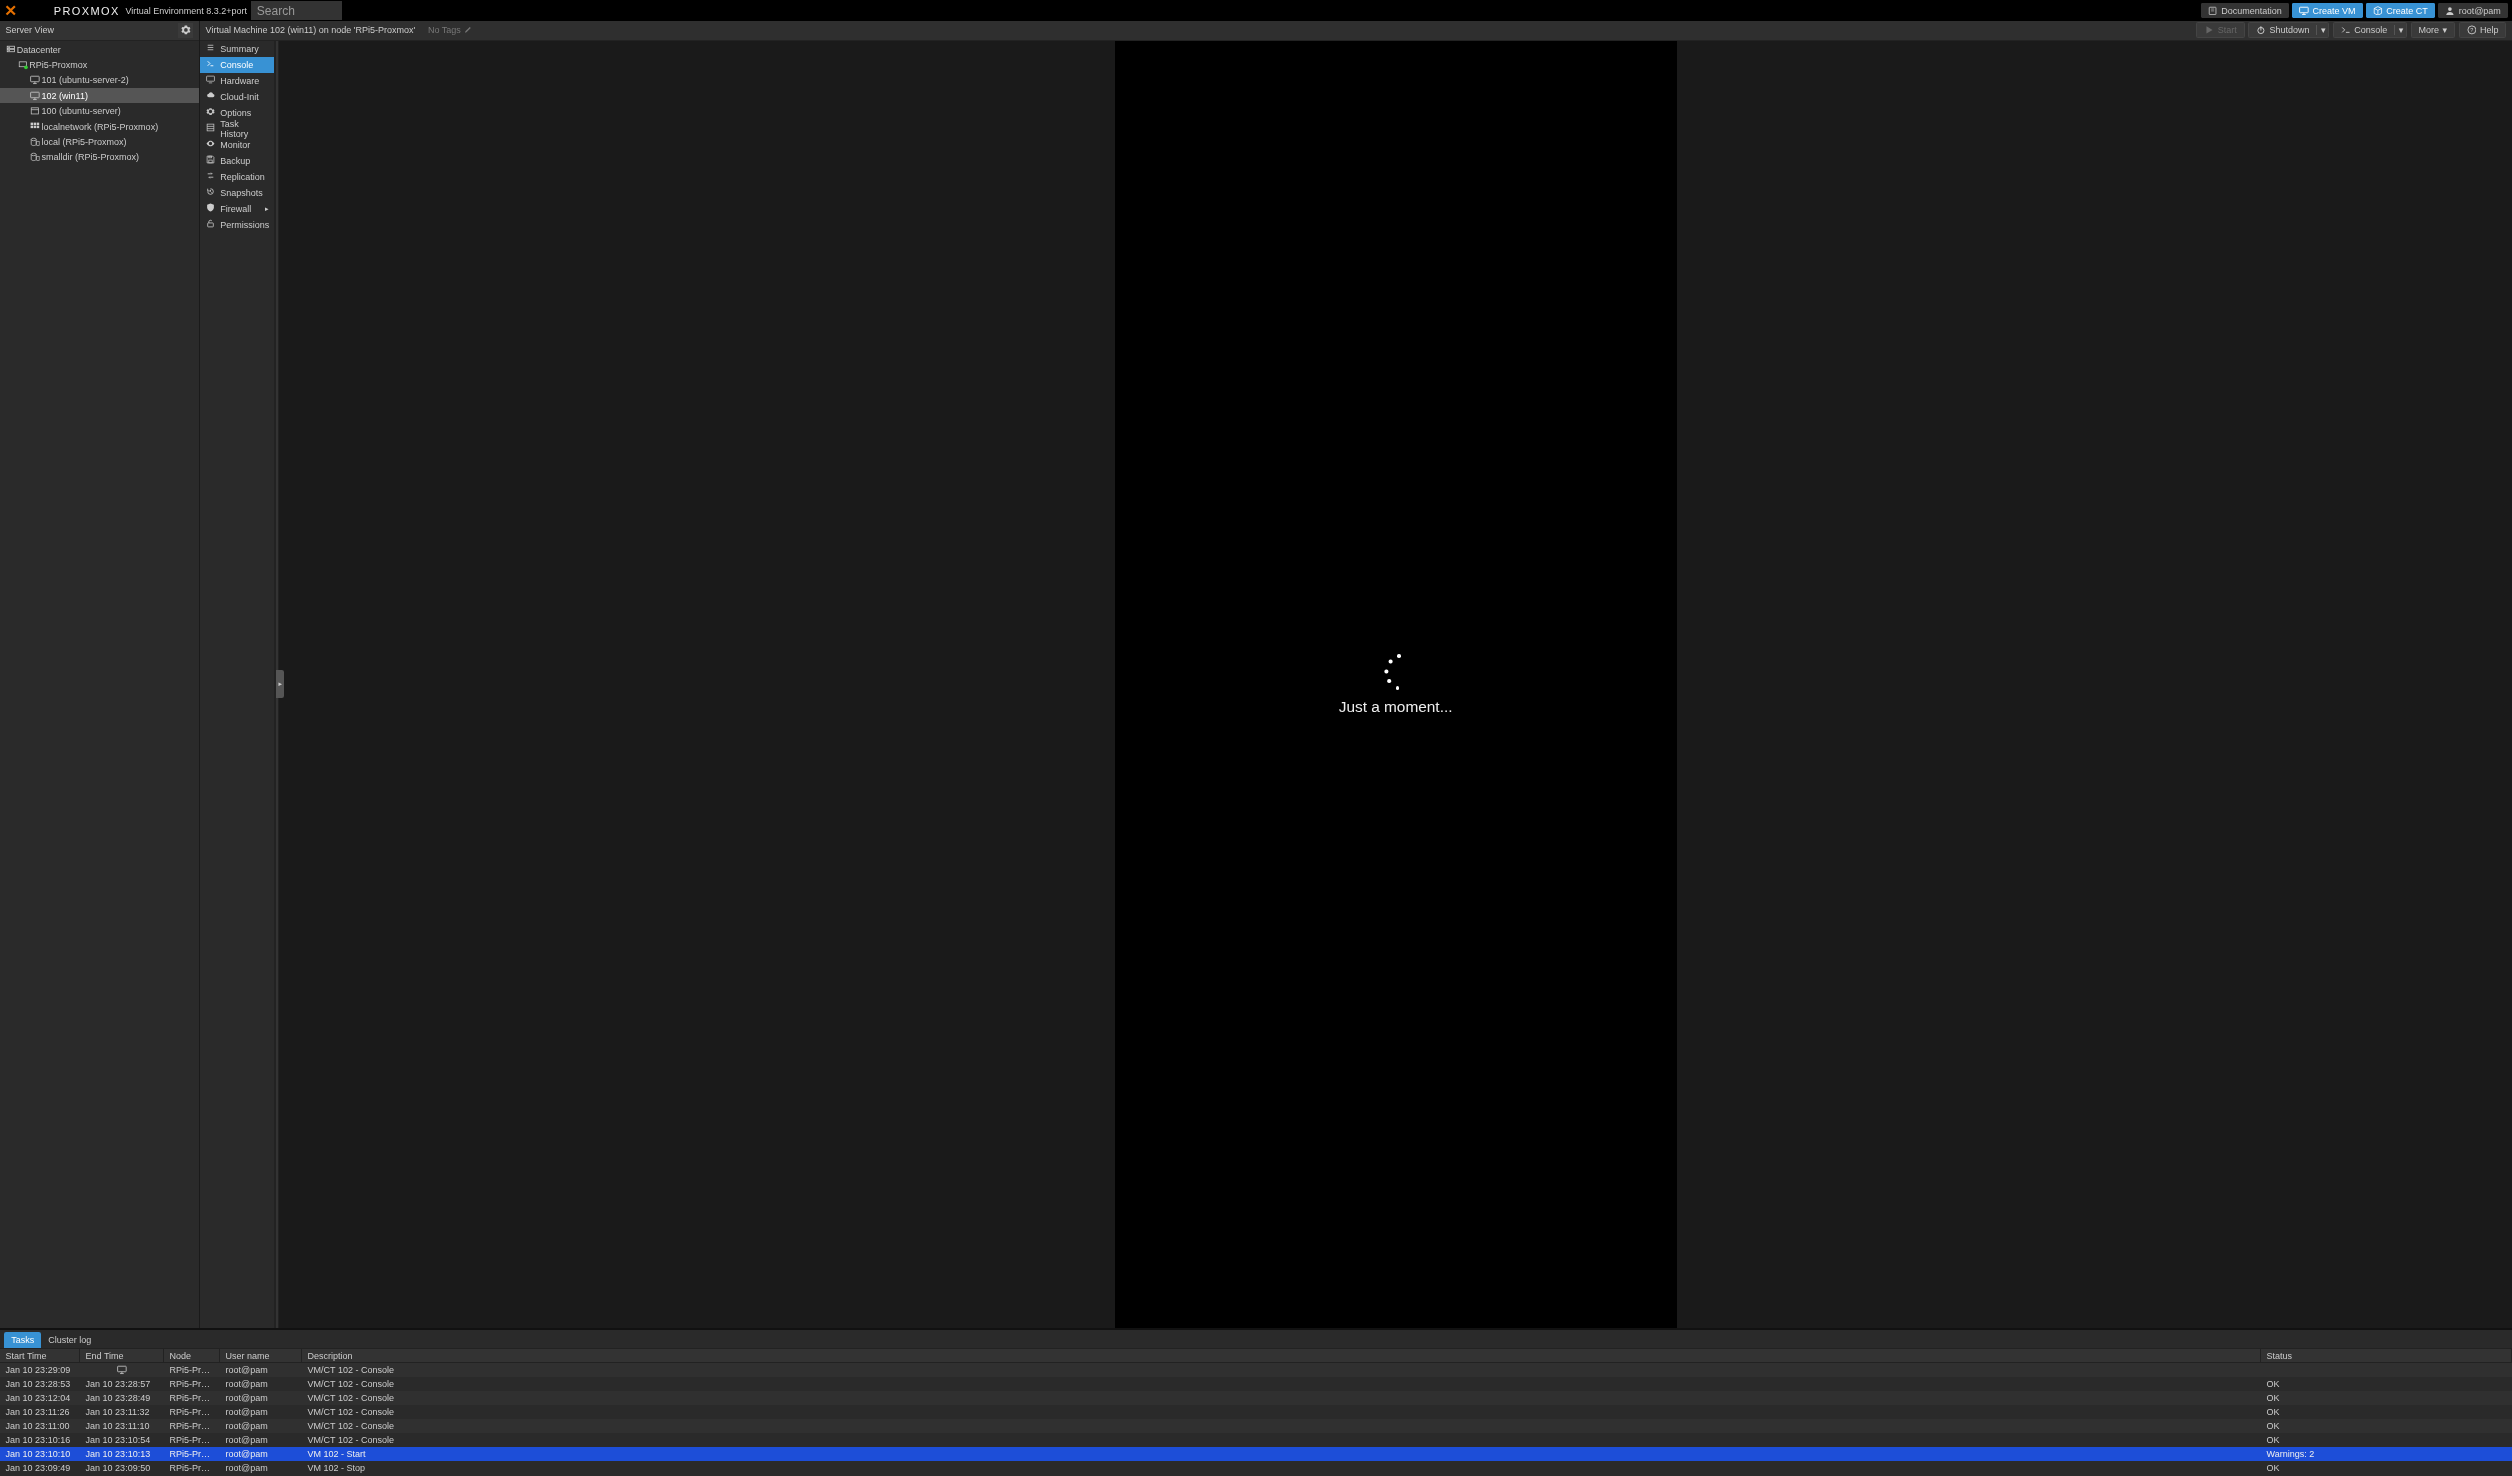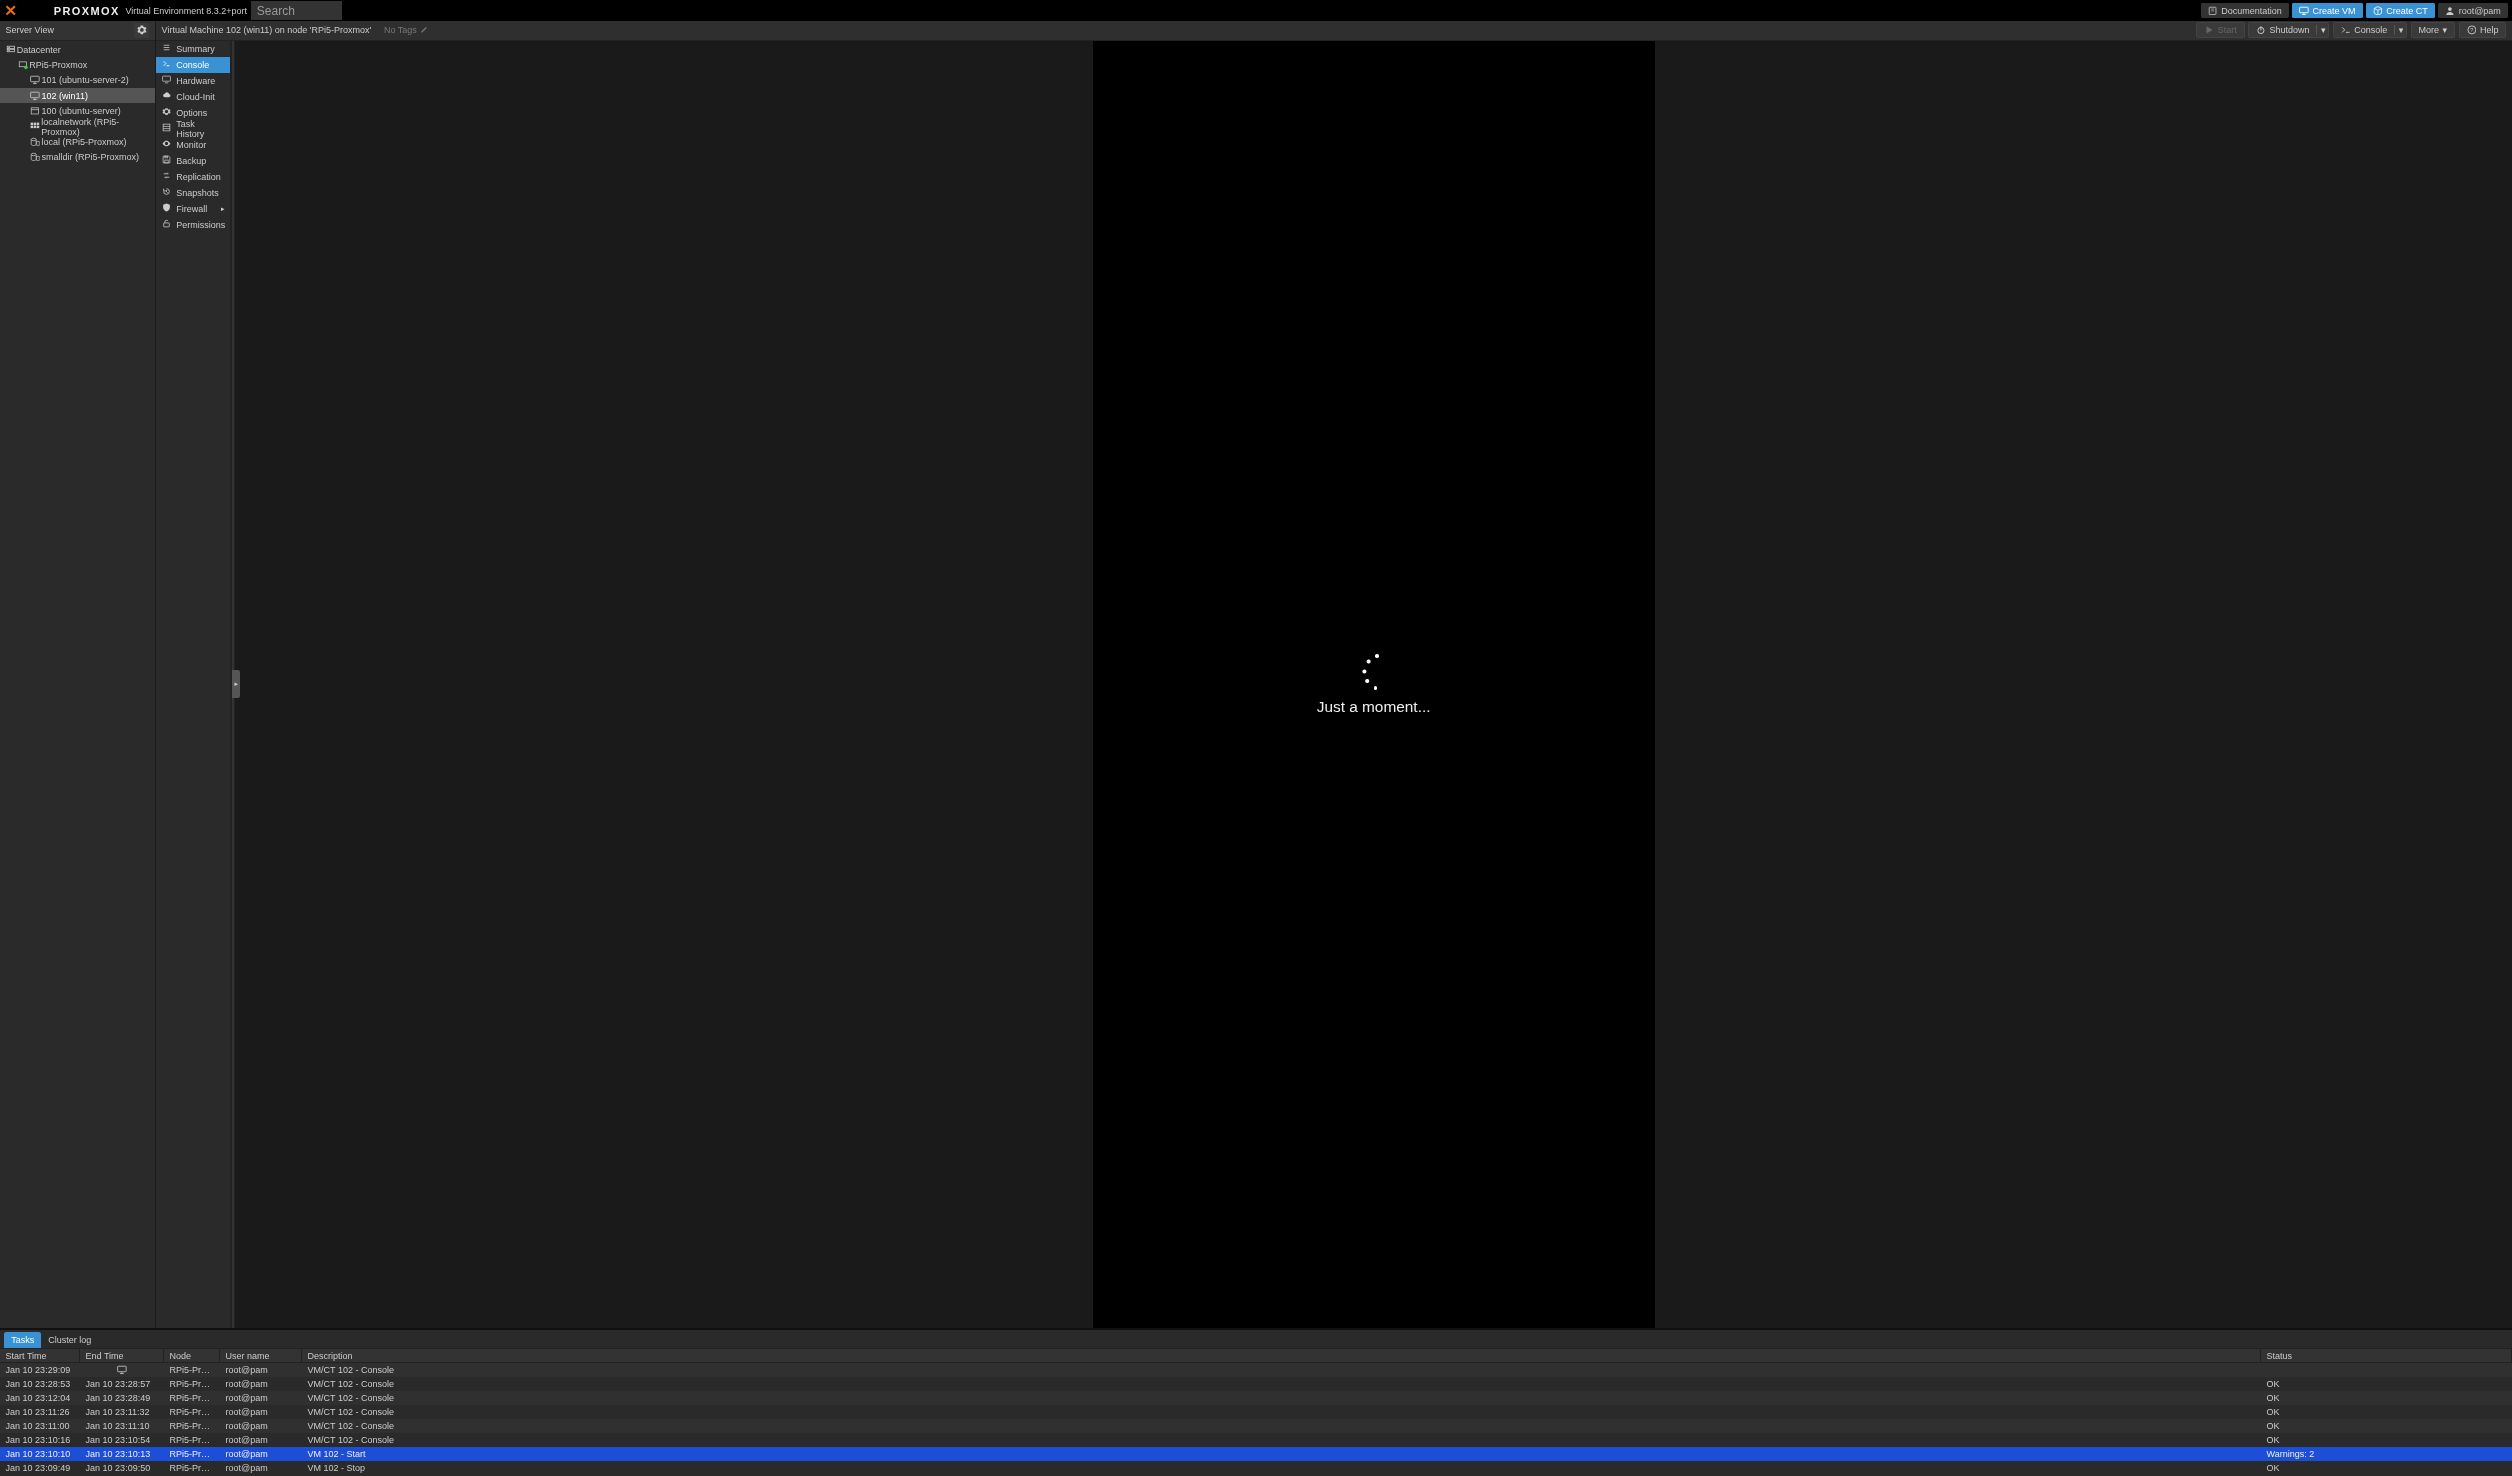--- a/index.html
+++ b/index.html
@@ -3,34 +3,34 @@
 <meta charset="utf-8">
 <style>
 * { box-sizing: border-box; margin: 0; padding: 0; }
 html, body { height: 100%; overflow: hidden; font-family: "Helvetica Neue", Arial, sans-serif; font-size: 9px; background: #1a1a1a; color: #ccc; }
 .root { display: flex; flex-direction: column; height: 100vh; }
 
 
 .header { height: 21px; background: #000; display: flex; align-items: center; padding: 0 4.2px; }
 .logo { display: flex; align-items: center; margin-right: 5.6px; }
 .logo-x { color: #e57000; font-weight: bold; font-size: 15.4px; letter-spacing: -0.7px; margin-right: 1.4px; }
-.logo-text { color: #eee; font-weight: bold; font-size: 11px; letter-spacing: 1.4px; padding-left: 36px; }
+.logo-text { color: #eee; font-weight: normal; font-size: 11px; letter-spacing: 1.4px; padding-left: 36px; }
 .ve-label { color: #ccc; font-size: 9px; margin-right: 4.2px; }
 .search-field input { background: #333; border: none; color: #ccc; padding: 2.8px 5.6px; width: 91px; font-size: 12px; }
 .search-field input::placeholder { color: #999; }
 .header-spacer { flex: 1; }
 .header-btn { background: #333; color: #ccc; border: none; padding: 2.8px 7px; margin-left: 3.5px; cursor: pointer; font-size: 9px; display: inline-flex; align-items: center; gap: 3.5px; border-radius: 1.4px; }
 .header-btn.blue { background: #3892d4; color: #fff; }
 .icon { display:inline-block; width:9.8px; height:9.8px; }
 
 
 .body { flex: 1; display: flex; min-height: 0; }
 
 
-.tree-panel { width: 156px; background: #2a2a2a; border-right: 0.7px solid #1a1a1a; display:flex; flex-direction:column; }
+.tree-panel { width: 200px; background: #2a2a2a; border-right: 0.7px solid #1a1a1a; display:flex; flex-direction:column; }
 .tree-header { height: 19.5px; background: #333; display:flex; align-items:center; padding: 0 5.6px; font-size:9px; color:#ccc; border-bottom:0.7px solid #222; }
 .tree-header-spacer { flex:1; }
 .tree-header-gear { background:#3a3a3a; border:none; color:#ccc; width:15.4px; height:15.4px; cursor:pointer; display:flex; align-items:center; justify-content:center; }
 .tree-body { flex:1; overflow:auto; padding-top: 1.4px; }
 .tree-node { display:flex; align-items:center; height:15.4px; padding-left: 4.2px; cursor:pointer; font-size:9px; color:#ccc; }
 .tree-node.selected { background:#555; color:#fff; }
 .tree-node .node-icon { width:12.6px; display:inline-flex; align-items:center; justify-content:center; }
 .tree-node.level-1 { padding-left: 16.7px; }
 .tree-node.level-2 { padding-left: 29px; }
 

